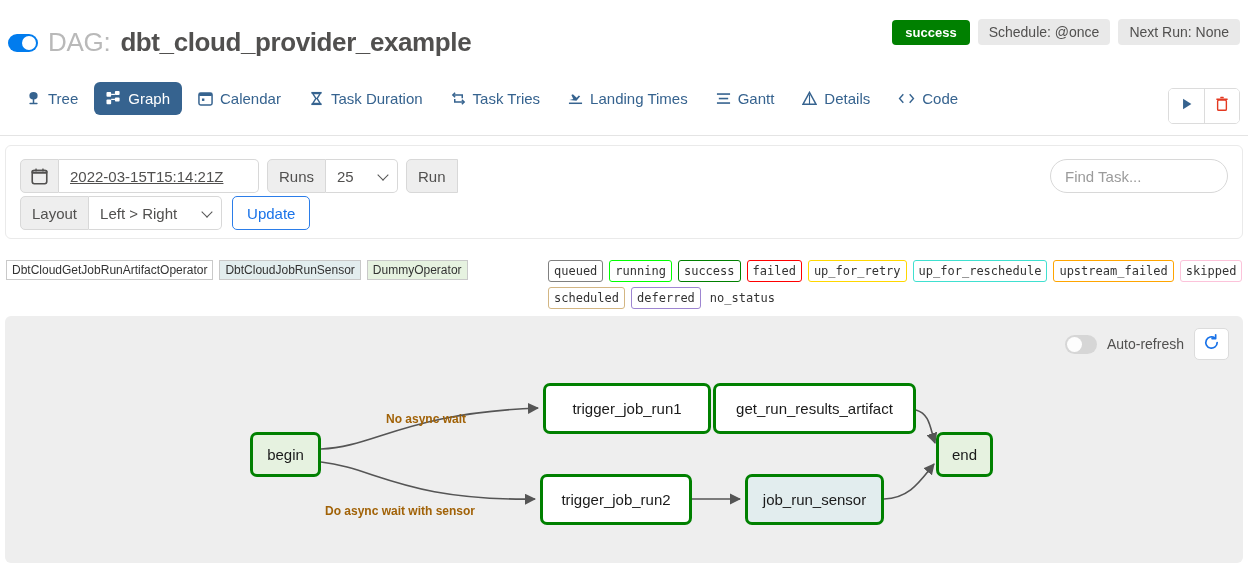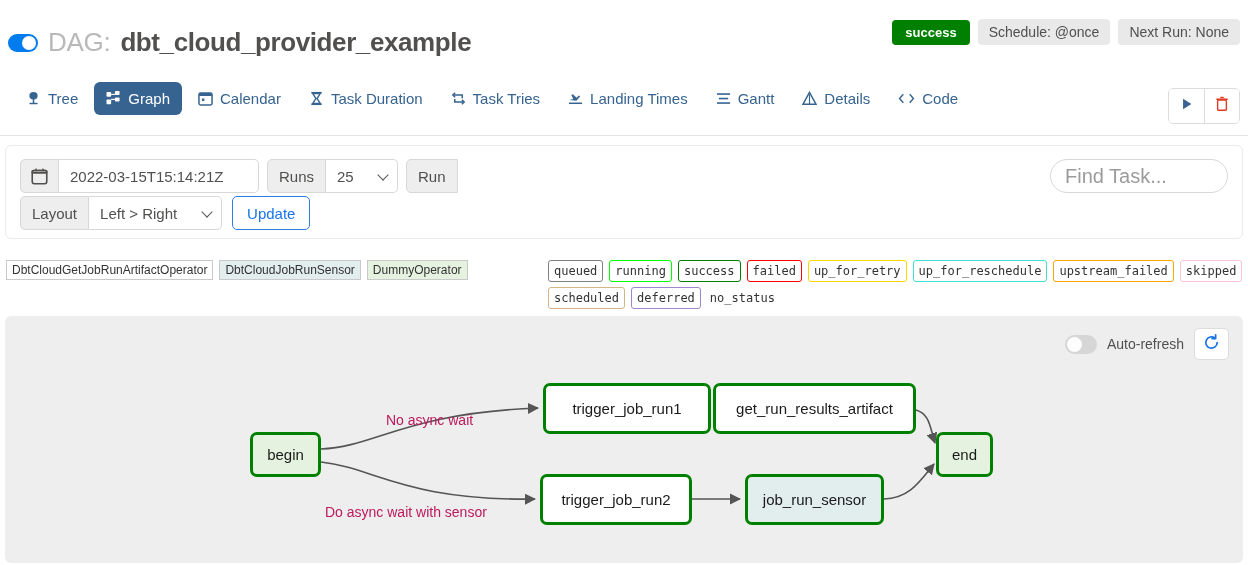--- a/index.html
+++ b/index.html
@@ -107,21 +107,21 @@
   .update-btn {
     margin-left: 10px; height: 34px; padding: 0 14px;
     border: 1px solid #2b7de9; border-radius: 5px; background: #fff;
     color: #1a73e8; font-size: 15px; display: flex; align-items: center;
     cursor: pointer;
   }
   .find-task {
     position: absolute; right: 14px; top: 13px; width: 178px; height: 34px;
     border: 1px solid #d8d8d8; border-radius: 18px; background: #fff;
     display: flex; align-items: center; padding: 0 14px;
-    font-size: 20px; color: #9b9b9b;
+    font-size: 15px; color: #9b9b9b;
   }
 
   
   .legend-area { position: absolute; left: 0; top: 256px; width: 1248px; height: 52px; }
   .legend-chips { position: absolute; display: flex; flex-wrap: wrap; gap: 5px 6px; }
   .ops { left: 6px; top: 4px; width: 530px; }
   .states { left: 548px; top: 4px; width: 700px; }
   .chip {
     font-size: 12px; line-height: 1; padding: 4px 5px;
     border: 1.6px solid #ccc; border-radius: 3px; background: #fff;
@@ -161,21 +161,21 @@
 
   .node {
     position: absolute; border: 3px solid #008000; border-radius: 7px;
     background: #ffffff; display: flex; align-items: center; justify-content: center;
     font-size: 15px; color: #1a1a1a; cursor: pointer;
     font-family: "Liberation Sans", sans-serif;
   }
   .node.dummy { background: #e6f2e0; }
   .node.sensor { background: #e2edee; }
   .edge-label {
-    position: absolute; font-size: 14px; color: #be185d; white-space: nowrap;
+    position: absolute; font-size: 12px; color: #a16207; white-space: nowrap; font-weight: bold;
   }
 </style>
 </head>
 <body>
 
 <div class="header">
   <div class="dag-title-wrap">
     <div class="dag-toggle"></div>
     <span class="dag-label">DAG:</span>
     <span class="dag-name">dbt_cloud_provider_example</span>
@@ -317,21 +317,21 @@
   <div class="filter-row row1">
     <div class="ig">
       <div class="addon icononly">
         <svg width="17" height="17" viewBox="0 0 18 18">
             <rect x="1.3" y="2.6" width="15.4" height="14" rx="2.2" fill="none" stroke="#51504f" stroke-width="1.7"></rect>
             <rect x="1.3" y="2.6" width="15.4" height="2.6" rx="1" fill="none" stroke="#51504f" stroke-width="1.7"></rect>
             <rect x="4.6" y="0.6" width="1.5" height="3" fill="#51504f"></rect>
             <rect x="11.9" y="0.6" width="1.5" height="3" fill="#51504f"></rect>
           </svg>
       </div>
-      <div class="ctl" style="width:200px;">2022-03-15T15:14:21Z</div>
+      <div class="ctl" style="width:200px;text-decoration:underline;">2022-03-15T15:14:21Z</div>
     </div>
 
     <div class="ig">
       <div class="addon">Runs</div>
       <div class="ctl sel" style="width:72px;">25</div>
     </div>
 
     <div class="ig">
       <div class="addon">Run</div>
     </div>

